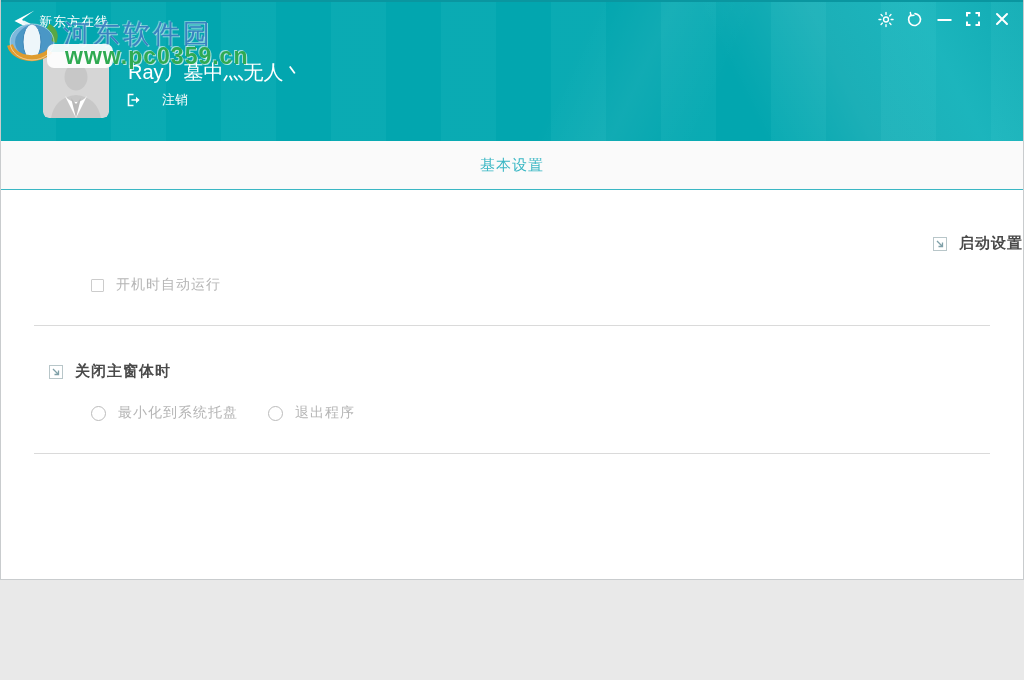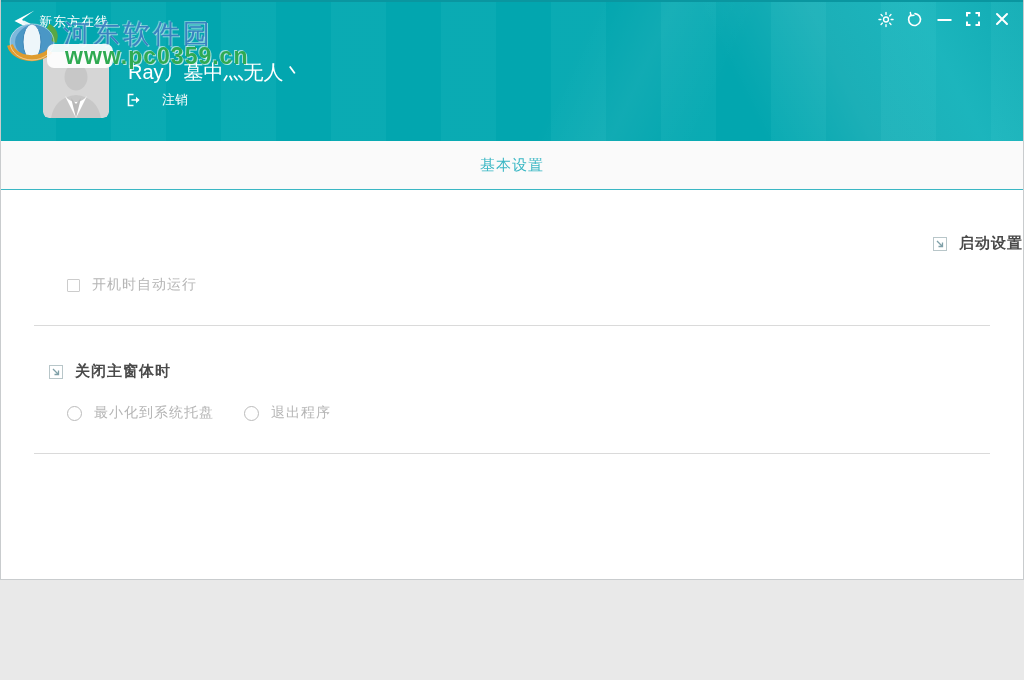--- a/index.html
+++ b/index.html
@@ -40,21 +40,21 @@
   .tab{flex:1;display:flex;align-items:center;justify-content:center;font-size:15px;color:#4a4a4a;position:relative;cursor:pointer;letter-spacing:1px;}
   .tab + .tab::before{content:'';position:absolute;left:0;top:11px;height:28px;width:1px;background:#dcdcdc;}
   .tab.active{color:#3ab7c4;}
   .tab.active::after{content:'';position:absolute;left:0;right:0;bottom:-1px;height:2px;background:#3ab7c4;}
 
   
   .content{position:absolute;top:190px;left:0;right:0;bottom:0;background:#fff;}
   .section-title{display:flex;align-items:center;gap:12px;padding-left:48px;font-size:15px;font-weight:bold;color:#4a4a4a;letter-spacing:1px;}
   .st-1{padding-top:44px;justify-content:flex-end;}
   .st-2{padding-top:36px;}
-  .option-row{display:flex;align-items:center;padding-left:66px;margin-top:23px;}
+  .option-row{display:flex;align-items:center;padding-left:90px;margin-top:23px;}
   .opt{display:flex;align-items:center;gap:12px;cursor:pointer;}
   .opt + .opt{margin-left:30px;}
   .opt-label{font-size:14px;color:#b5b5b5;letter-spacing:1px;}
   .checkbox{width:13px;height:13px;border:1px solid #ccc;background:#fff;border-radius:1px;box-sizing:border-box;}
   .radio{width:15px;height:15px;border:1px solid #bbb;background:#fff;border-radius:50%;box-sizing:border-box;}
   .divider{height:1px;background:#dadada;margin:31px 33px 0 33px;}
 </style>
 </head>
 <body>
 

